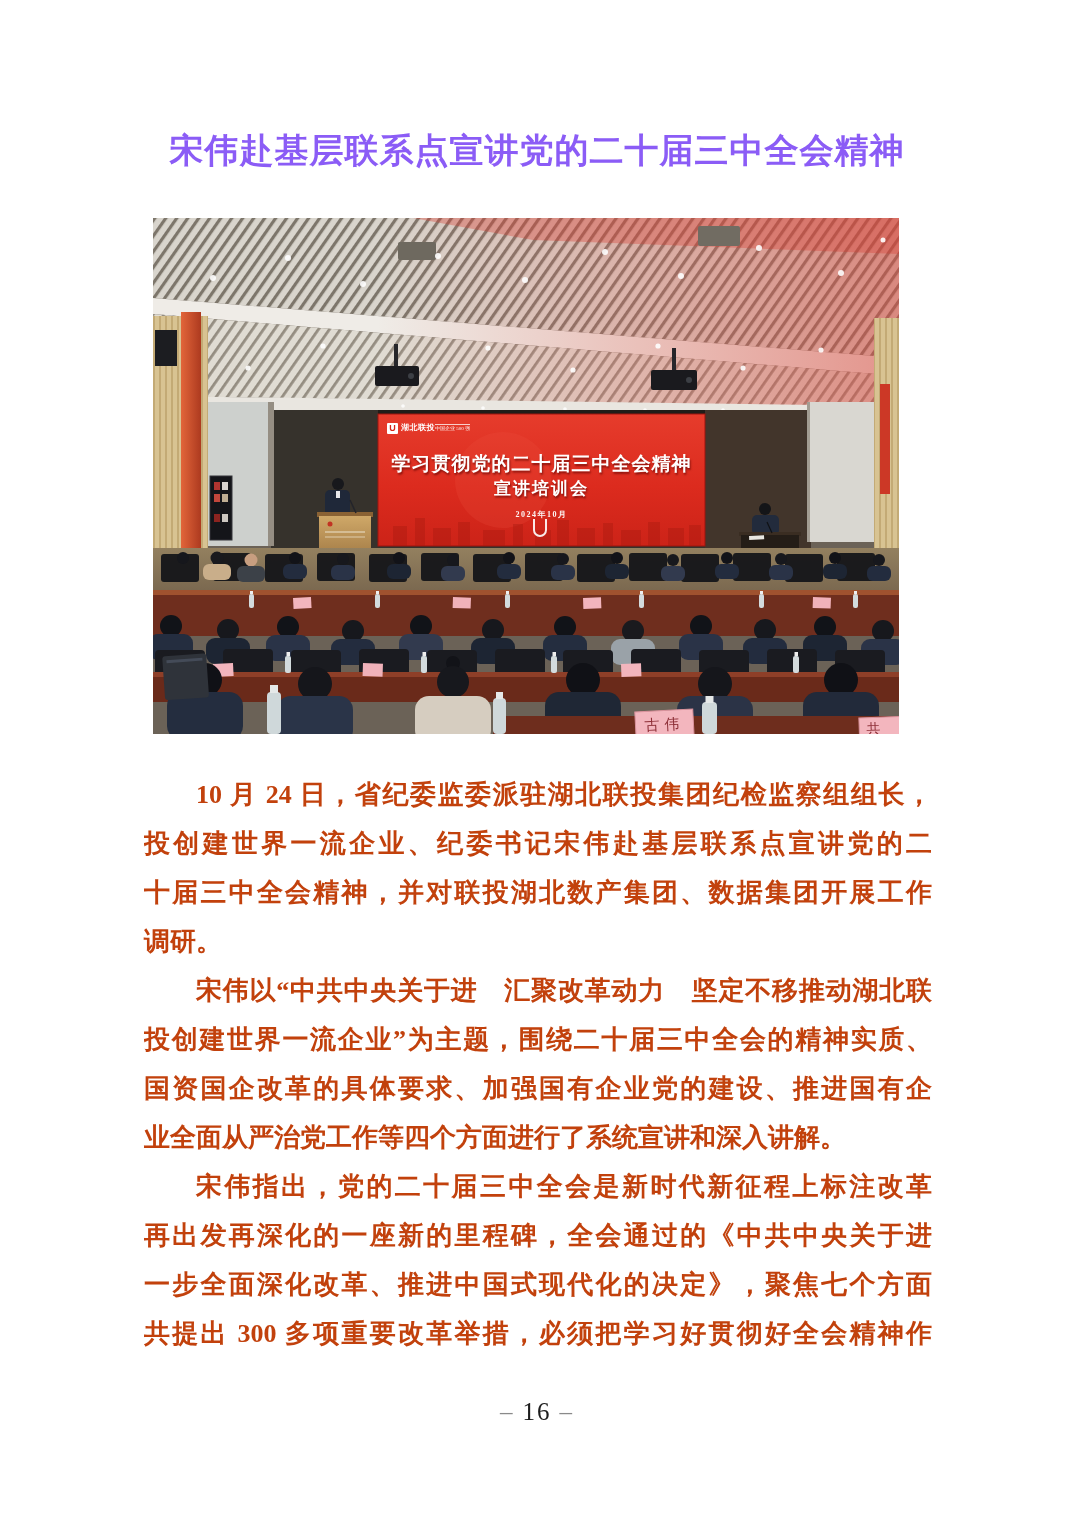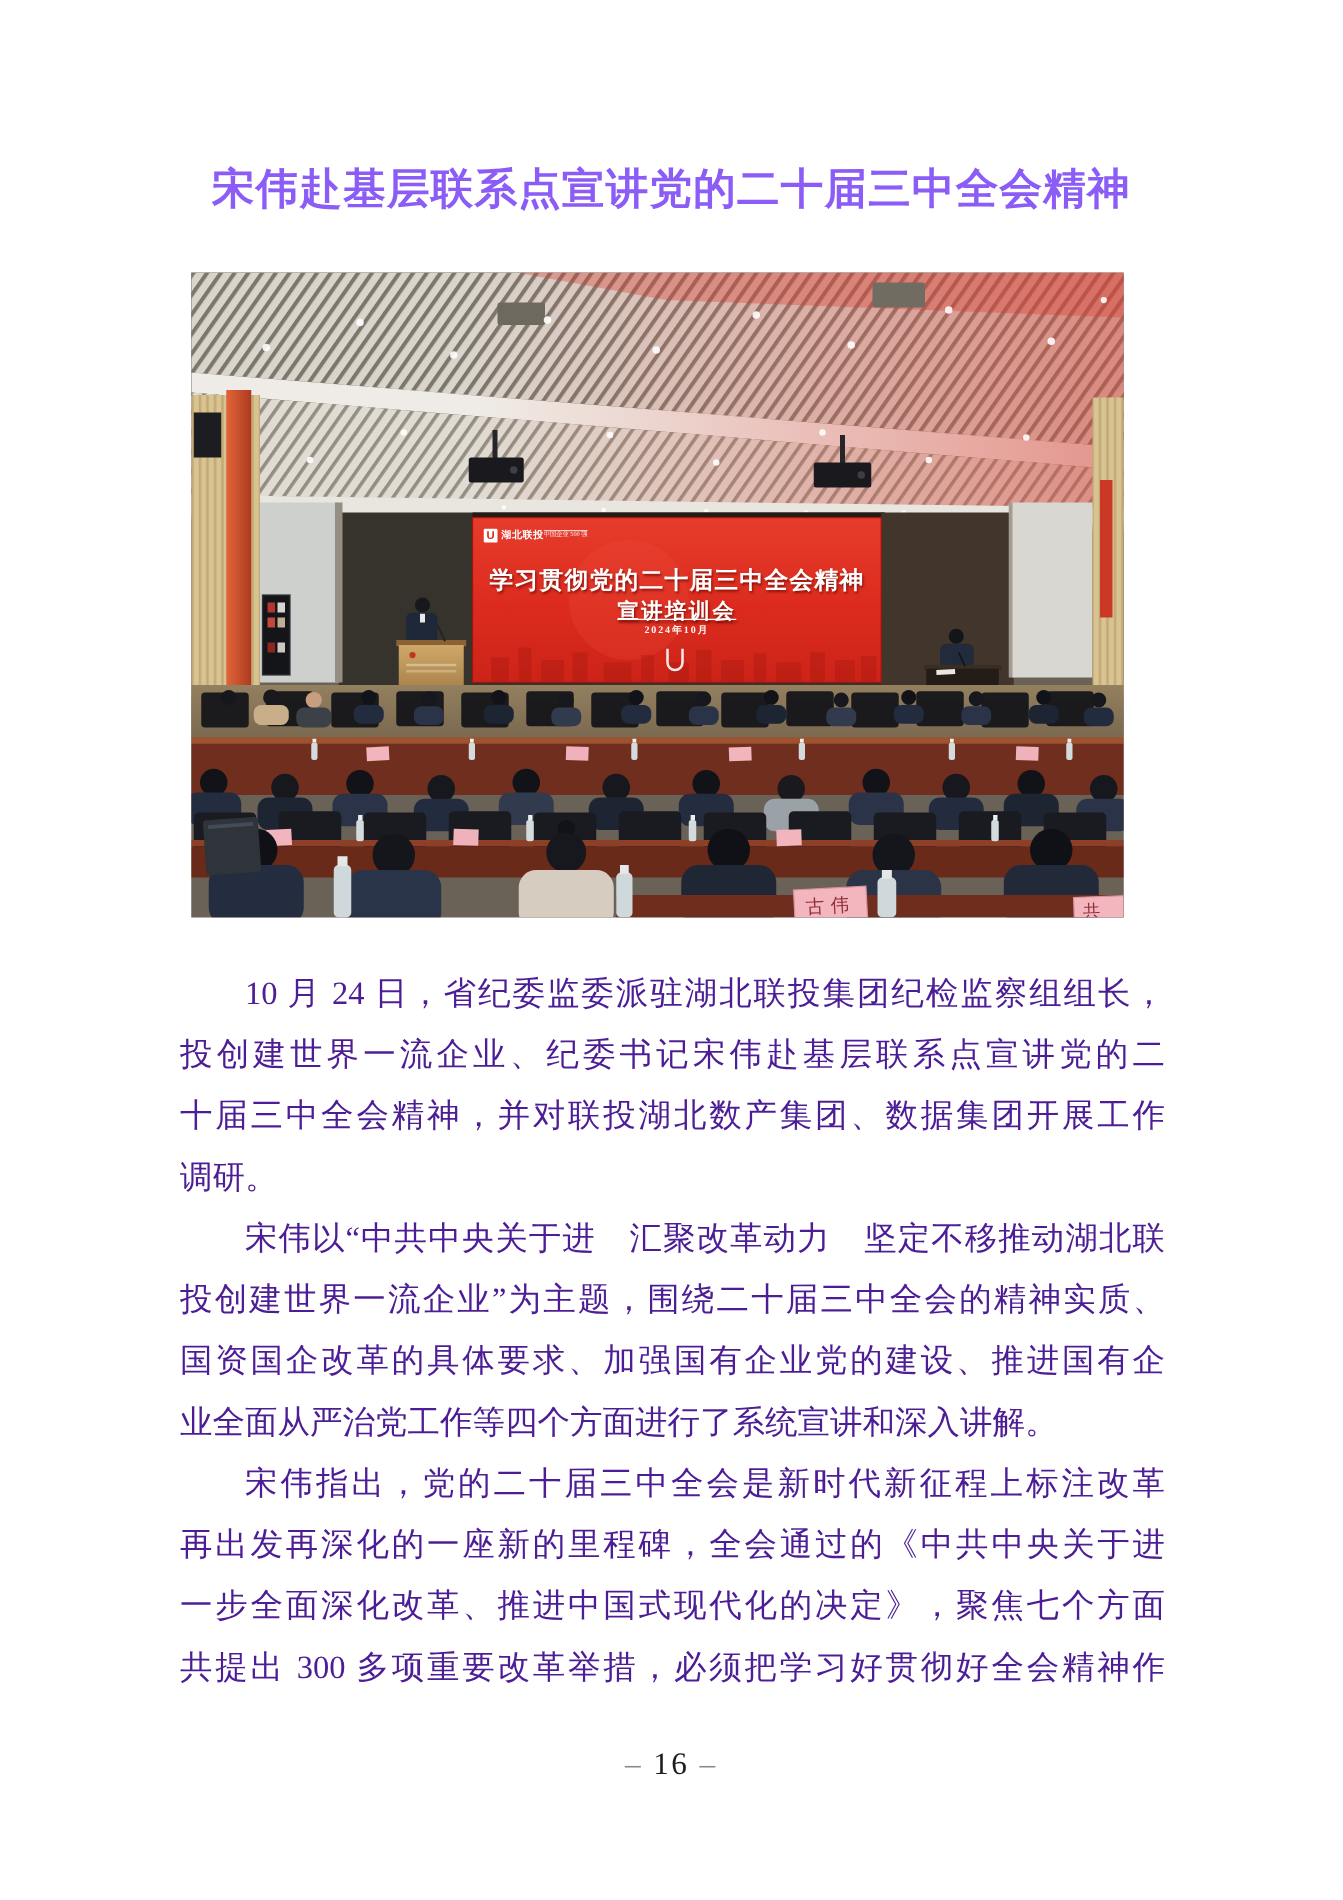--- a/index.html
+++ b/index.html
@@ -42,31 +42,30 @@
   .scr-logo-sub{font-size:5px;line-height:7px;border-top:1px solid rgba(255,255,255,.8);margin-top:1px;white-space:nowrap;opacity:.95;}
   .scr-title1{
     position:absolute;left:0;top:37px;width:100%;text-align:center;
     font-size:19px;font-weight:700;letter-spacing:1px;white-space:nowrap;
     text-shadow:1px 2px 2px rgba(110,10,5,.75);
   }
   .scr-title2{
     position:absolute;left:0;top:63px;width:100%;text-align:center;
     font-size:17px;font-weight:700;letter-spacing:2px;
     text-shadow:1px 2px 2px rgba(110,10,5,.75);
-    text-decoration:underline;
   }
   .scr-date{
-    position:absolute;left:0;top:84px;width:100%;text-align:center;
+    position:absolute;left:0;top:95px;width:100%;text-align:center;
     font-size:8px;letter-spacing:1.5px;opacity:.95;font-weight:700;
   }
 
   
   .body-text{
     position:absolute;left:144px;top:770px;width:788px;
-    font-size:26px;color:#4c1d95;
+    font-size:26px;color:#c2410c;font-weight:bold;
   }
   .tline{
     height:49px;line-height:49px;
     text-align:justify;
     white-space:nowrap;
   }
   .tline.fill{text-align-last:justify;white-space:normal;overflow:hidden;}
   .tline.first{text-indent:52px;}
 
   

